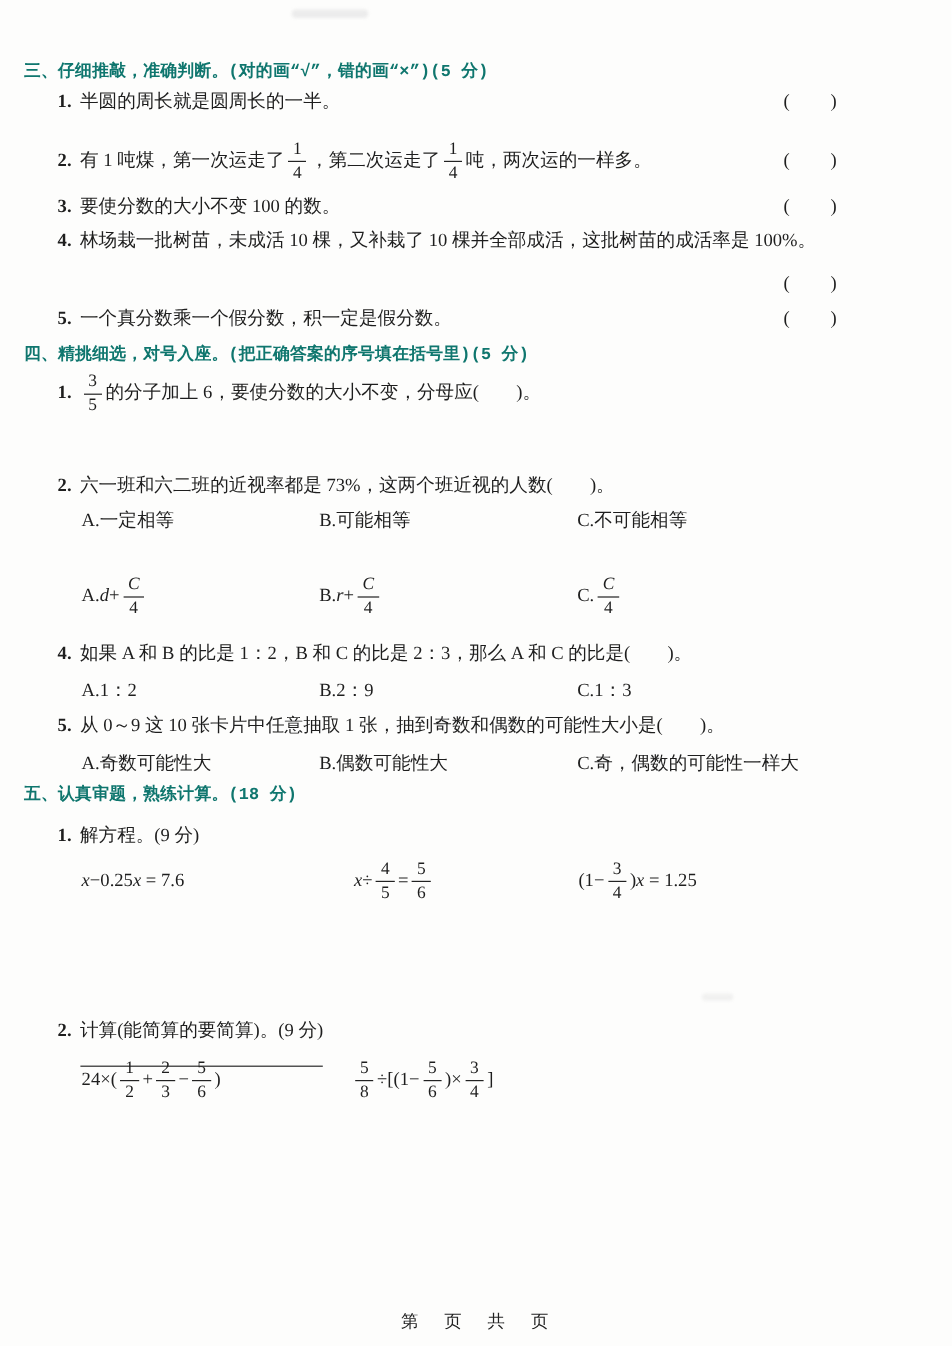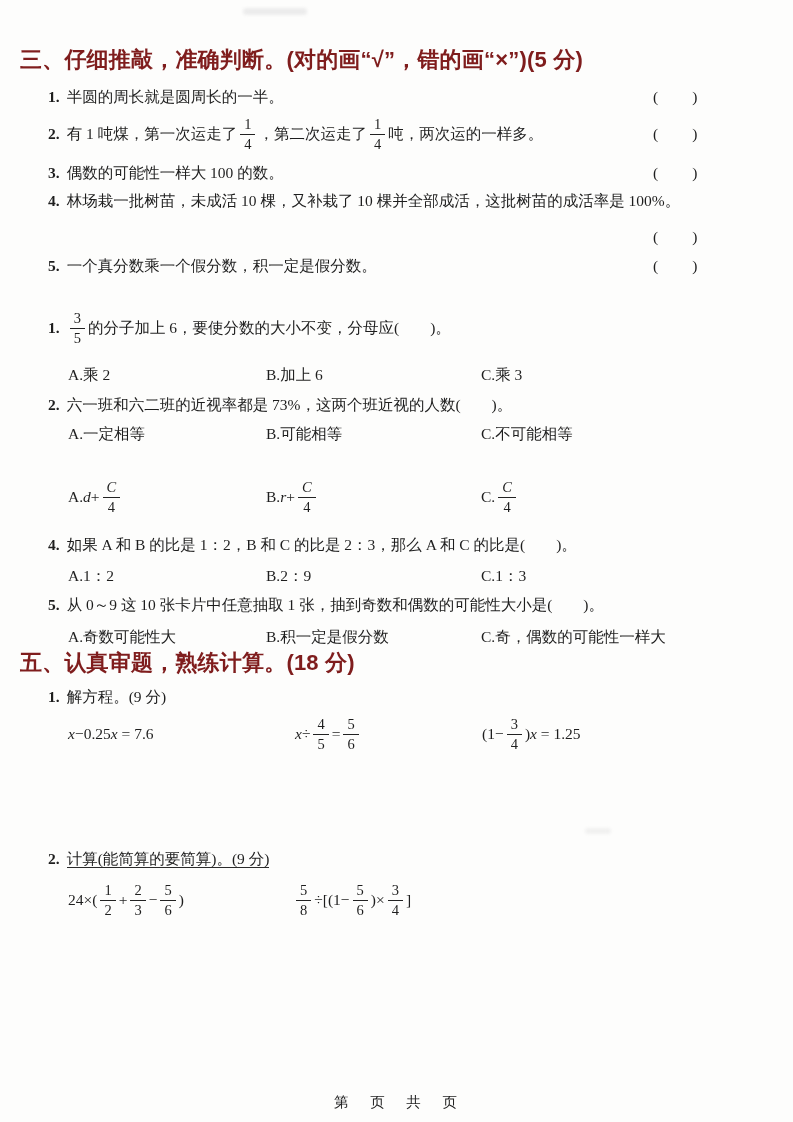--- a/index.html
+++ b/index.html
@@ -6,52 +6,52 @@
   .page{
     position:relative;width:793px;height:1122px;margin:0 auto;
     background:#fdfdfc;color:#1e1e1e;overflow:hidden;
     font-family:"Liberation Serif","DejaVu Serif",serif;
     font-size:15.5px;line-height:22px;
   }
   .smudge{position:absolute;left:243px;top:8px;width:64px;height:7px;background:#ececec;border-radius:4px;filter:blur(1.5px);}
   .smudge2{position:absolute;left:585px;top:828px;width:26px;height:6px;background:#f1f1f0;border-radius:3px;filter:blur(1.5px);}
   .sec-title{
     position:absolute;left:20px;
-    font-family:Liberation Sans, sans-serif;
-    font-weight:700;font-size:22px;letter-spacing:.2px;color:#7f1d1d;
+    font-family:Liberation Mono, monospace;
+    font-weight:700;font-size:14px;letter-spacing:.2px;color:#0f766e;
   }
   .row{position:absolute;left:0;width:793px;box-sizing:border-box;padding-left:48px;}
   .frow{display:flex;align-items:center;}
   .qnum{font-weight:700;margin-right:7px;}
   .blank{position:absolute;left:653px;top:0;letter-spacing:1px;}
   .frow .blank{top:50%;transform:translateY(-50%);}
   .opt-row{position:absolute;left:0;width:793px;height:22px;}
   .opt{position:absolute;top:0;white-space:nowrap;}
   .opt.frow2{display:flex;align-items:center;height:100%;}
   .o1{left:68px}.o2{left:266px}.o3{left:481px}
   .frac{display:inline-flex;flex-direction:column;align-items:center;line-height:1;margin:0 3px;font-size:14.5px;}
   .frac .fn{padding:0 4px 2.5px;border-bottom:1.4px solid #222;}
   .frac .fd{padding:2.5px 4px 0;}
   .mi{font-style:italic;font-family:"Liberation Serif","DejaVu Serif",serif;}
   .mrow{position:absolute;top:0;display:flex;align-items:center;height:100%;white-space:pre;}
   .e1{left:68px}.e2{left:295px}.e3{left:482px}
   .x1{left:68px}.x2{left:293px}.x3{left:488px}
-  .ul{border-bottom:1.2px solid #2a2a2a;padding-bottom:0;}
+  .ul{border-bottom:1.2px solid #2a2a2a;padding-bottom:21px;}
   .footer{position:absolute;left:0;width:793px;text-align:center;font-size:14.5px;letter-spacing:2px;word-spacing:14px;color:#222;}
 </style>
 </head>
 <body>
 
 <div class="page">
   <div class="smudge"></div>
   <div class="smudge2"></div>
 
   <div class="sec-title" style="top:49px">三、仔细推敲，准确判断。(对的画“√”，错的画“×”)(5 分)</div>
 
-  <div class="row" style="top:86px">
+  <div class="row" style="top:74px">
     <span class="qnum">1.</span><span>半圆的周长就是圆周长的一半。</span>
     <span class="blank">(　　)</span>
   </div>
 
   <div class="row frow" style="top:110px;height:48px">
     <span class="qnum">2.</span>
     <span>有 1 吨煤，第一次运走了</span>
     <span class="frac">
         <span class="fn">1</span>
         <span class="fd">4</span>
@@ -59,49 +59,45 @@
     <span>，第二次运走了</span>
     <span class="frac">
         <span class="fn">1</span>
         <span class="fd">4</span>
       </span>
     <span>吨，两次运的一样多。</span>
     <span class="blank">(　　)</span>
   </div>
 
   <div class="row" style="top:162px">
-    <span class="qnum">3.</span><span>偶数的可能性一样大 100 的数。</span>
+    <span class="qnum">3.</span><span>要使分数的大小不变 100 的数。</span>
     <span class="blank">(　　)</span>
   </div>
 
   <div class="row" style="top:190px">
     <span class="qnum">4.</span><span>林场栽一批树苗，未成活 10 棵，又补栽了 10 棵并全部成活，这批树苗的成活率是 100%。</span>
   </div>
   <div class="row" style="top:226px">
     <span class="blank">(　　)</span>
   </div>
 
   <div class="row" style="top:255px">
     <span class="qnum">5.</span><span>一个真分数乘一个假分数，积一定是假分数。</span>
     <span class="blank">(　　)</span>
   </div>
 
+  <div class="sec-title" style="top:285px">四、精挑细选，对号入座。(把正确答案的序号填在括号里)(5 分)</div>
 
   <div class="row frow" style="top:305px;height:46px">
     <span class="qnum">1.</span>
     <span class="frac">
         <span class="fn">3</span>
         <span class="fd">5</span>
       </span>
     <span>的分子加上 6，要使分数的大小不变，分母应(　　)。</span>
-  </div>
-  <div class="opt-row" style="top:364px">
-    <span class="opt o1">A.乘 2</span>
-    <span class="opt o2">B.加上 6</span>
-    <span class="opt o3">C.乘 3</span>
   </div>
 
   <div class="row" style="top:394px">
     <span class="qnum">2.</span><span>六一班和六二班的近视率都是 73%，这两个班近视的人数(　　)。</span>
   </div>
   <div class="opt-row" style="top:423px">
     <span class="opt o1">A.一定相等</span>
     <span class="opt o2">B.可能相等</span>
     <span class="opt o3">C.不可能相等</span>
   </div>
@@ -141,21 +137,21 @@
     <span class="opt o1">A.1：2</span>
     <span class="opt o2">B.2：9</span>
     <span class="opt o3">C.1：3</span>
   </div>
 
   <div class="row" style="top:594px">
     <span class="qnum">5.</span><span>从 0～9 这 10 张卡片中任意抽取 1 张，抽到奇数和偶数的可能性大小是(　　)。</span>
   </div>
   <div class="opt-row" style="top:626px">
     <span class="opt o1">A.奇数可能性大</span>
-    <span class="opt o2">B.积一定是假分数</span>
+    <span class="opt o2">B.偶数可能性大</span>
     <span class="opt o3">C.奇，偶数的可能性一样大</span>
   </div>
 
   <div class="sec-title" style="top:652px">五、认真审题，熟练计算。(18 分)</div>
 
   <div class="row" style="top:686px">
     <span class="qnum">1.</span><span>解方程。(9 分)</span>
   </div>
 
   <div class="row" style="top:708px;height:52px">

